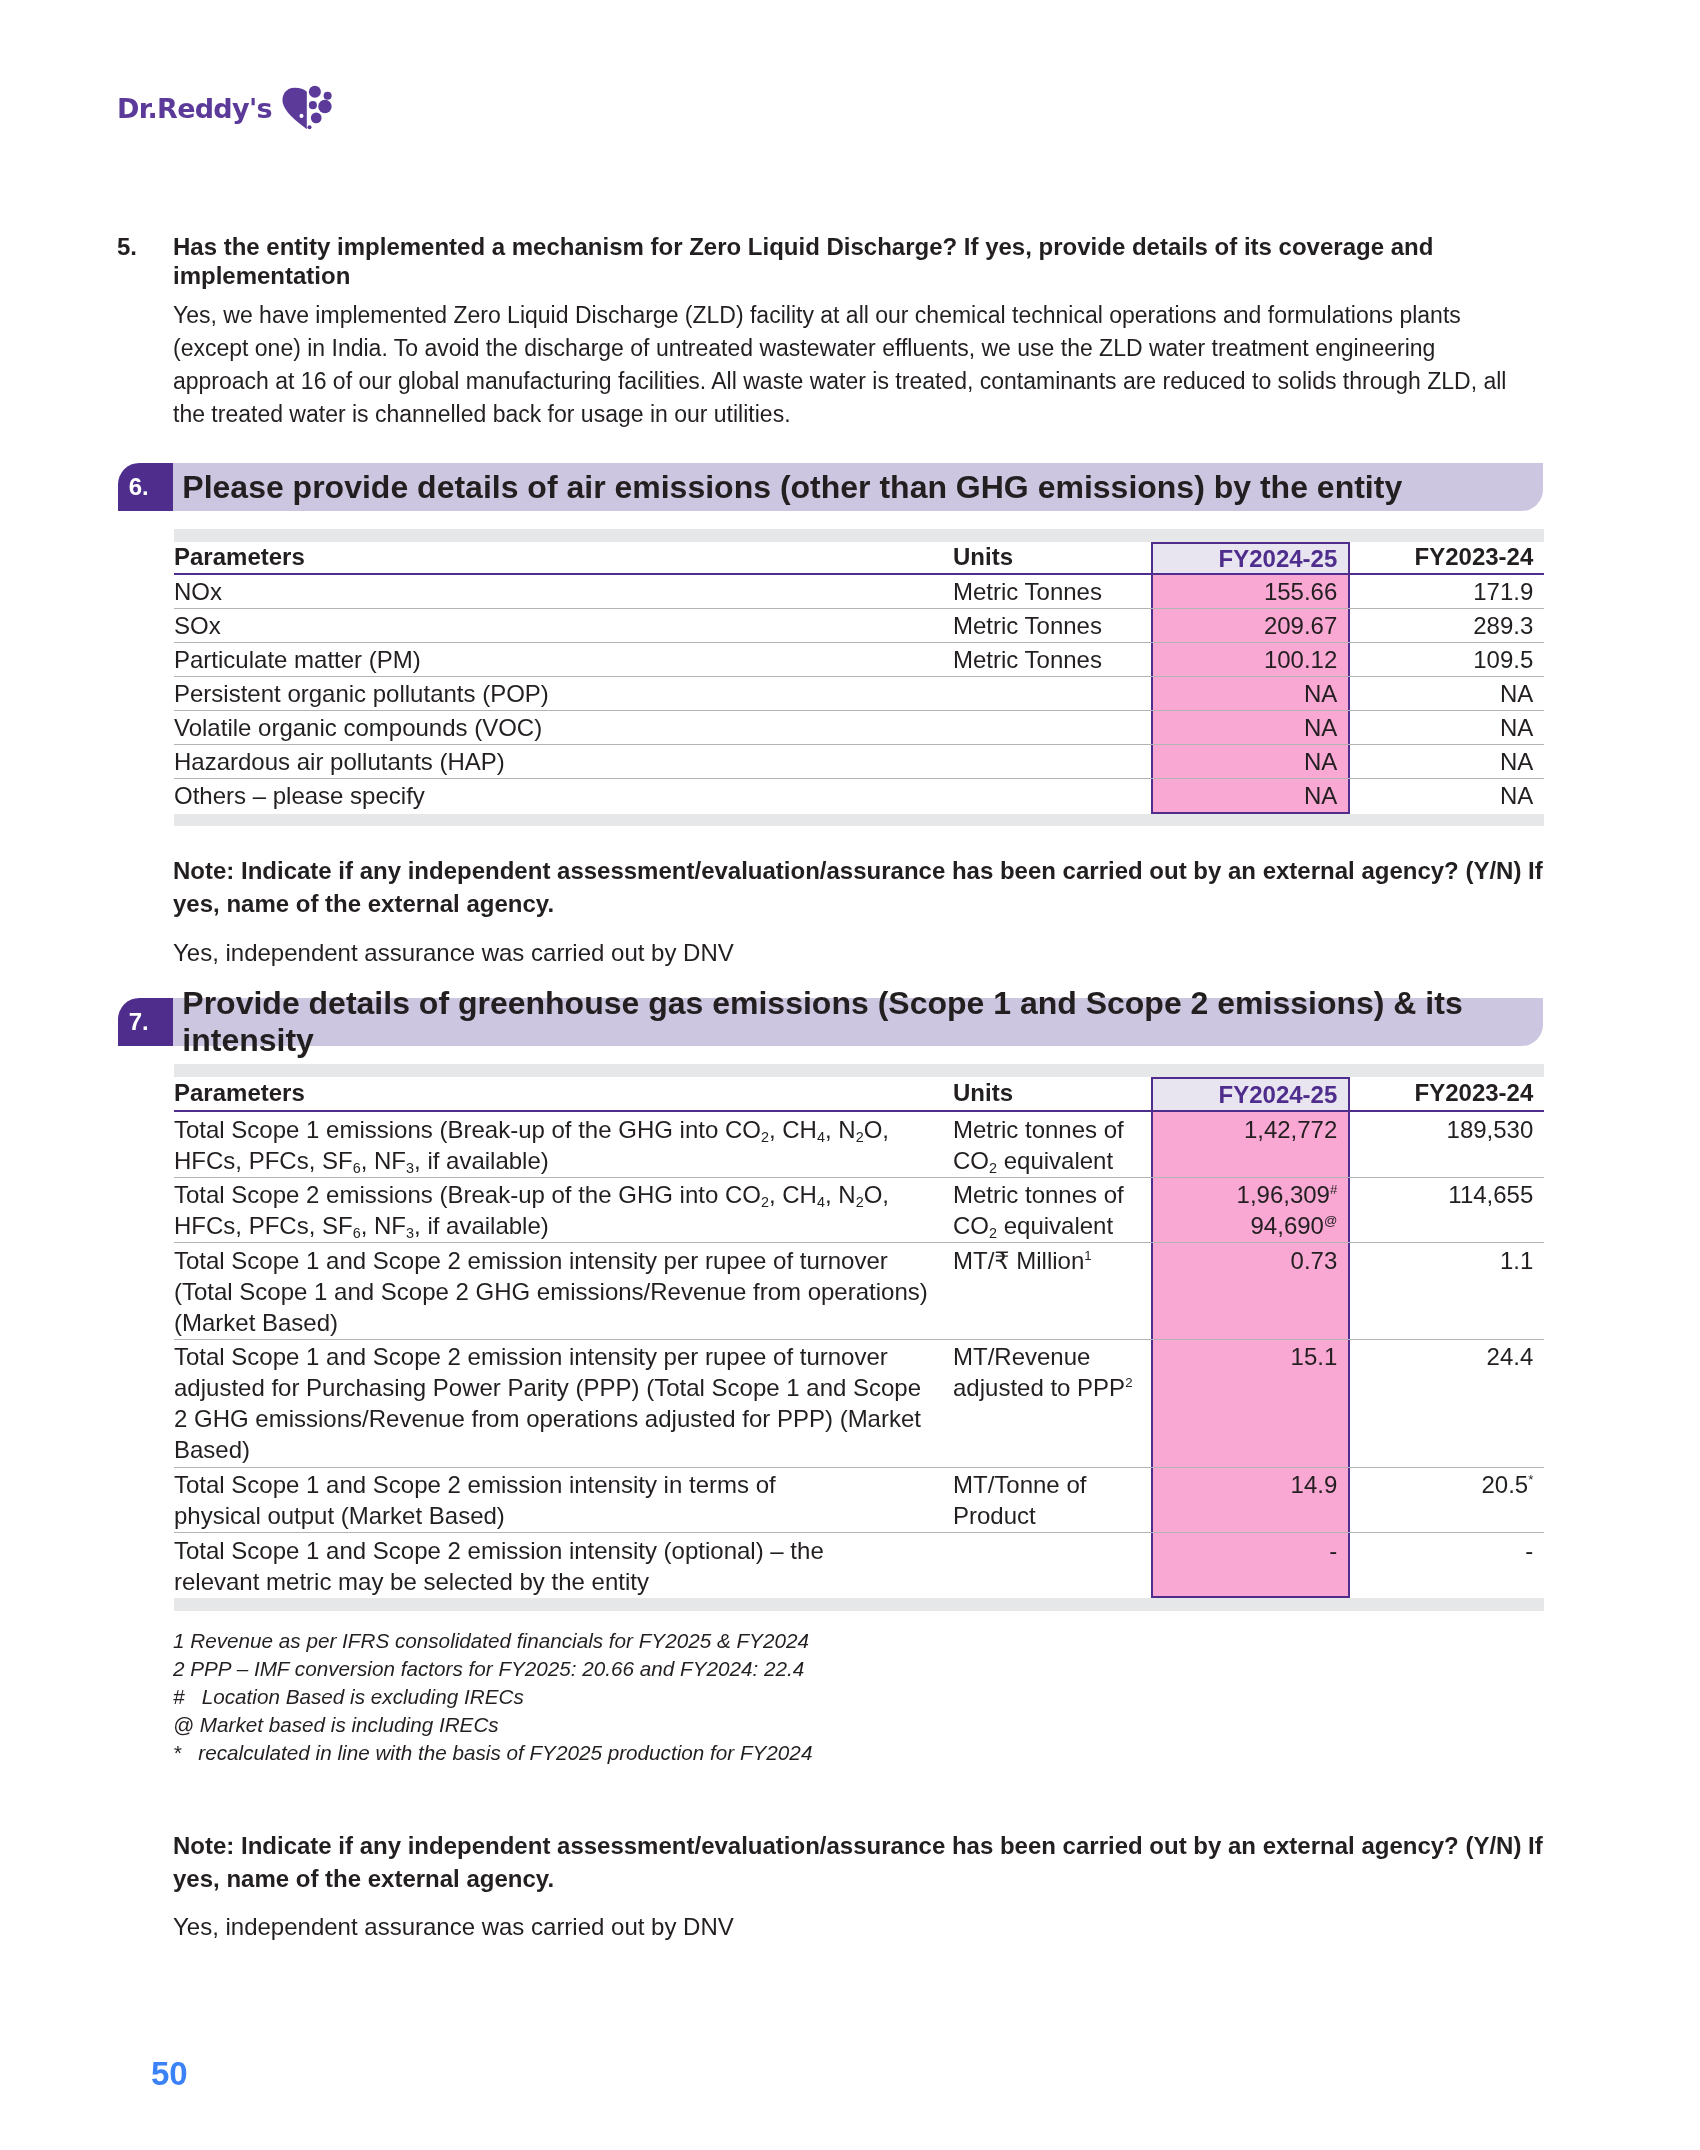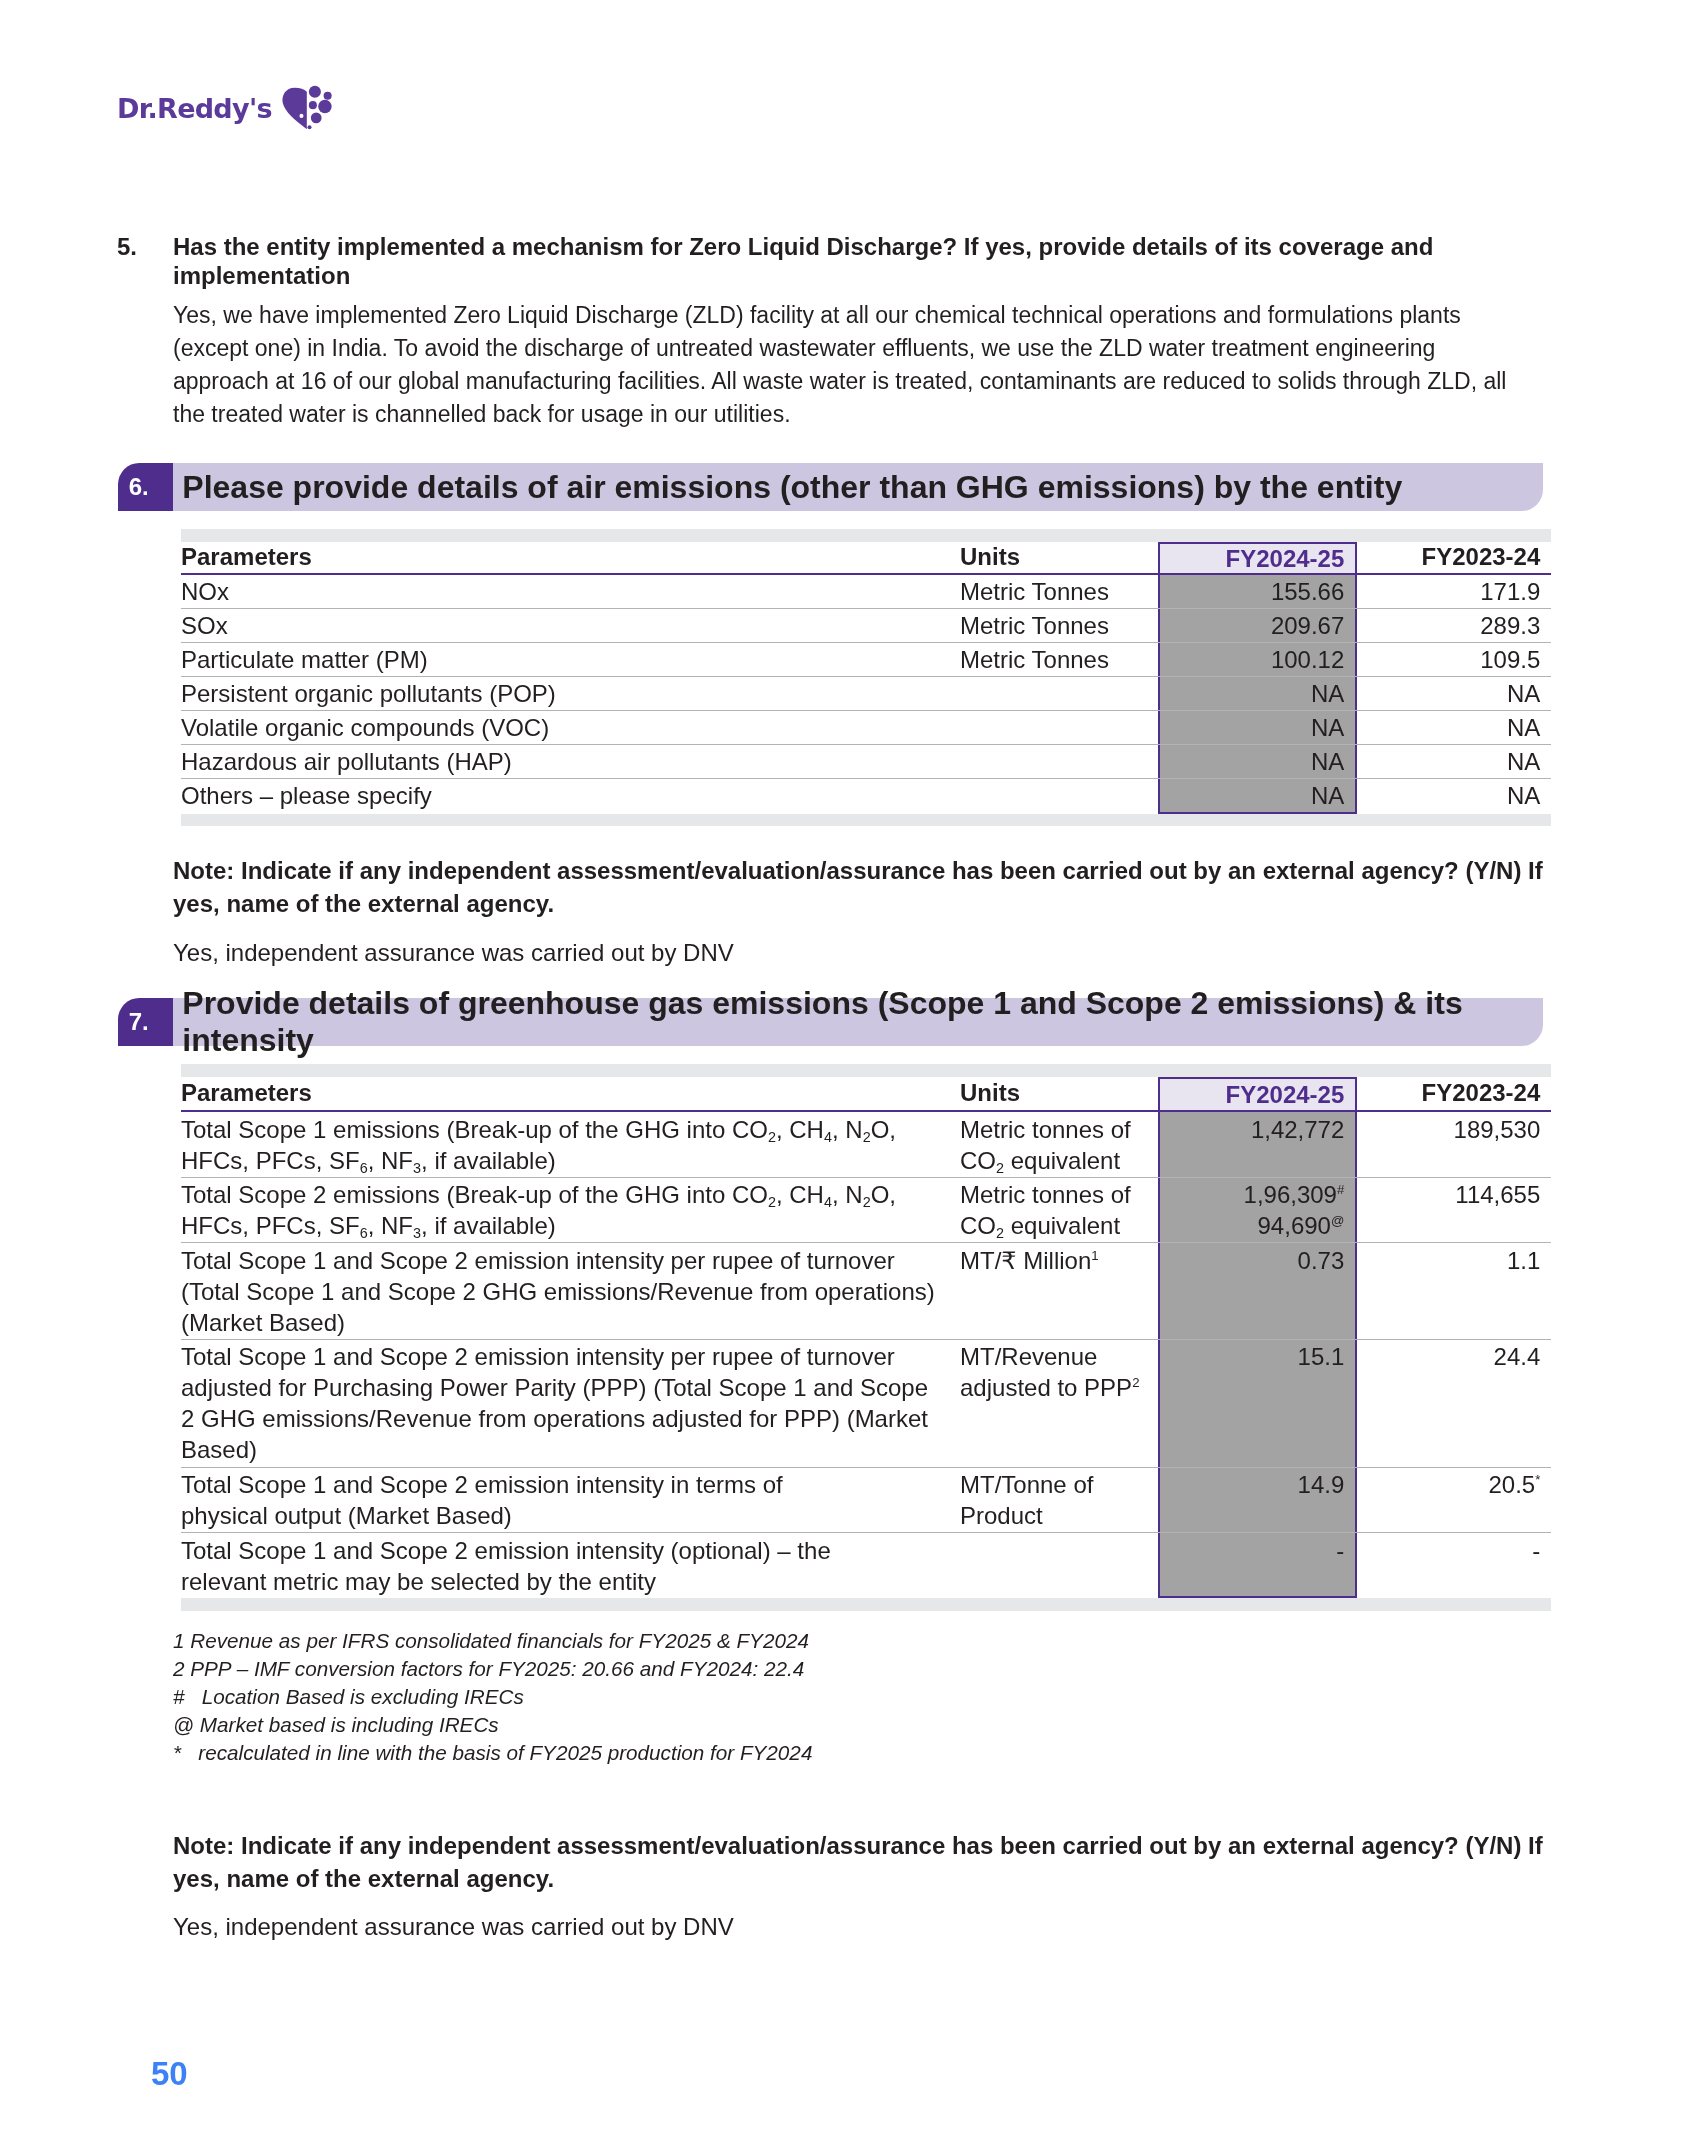--- a/index.html
+++ b/index.html
@@ -14,28 +14,28 @@
   .q5 { position: absolute; left: 117px; top: 232px; width: 1427px; }
   .q5-row { display: flex; }
   .q5-num { width: 56px; font-weight: bold; font-size: 24px; line-height: 29px; }
   .q5-title { flex: 1; font-weight: bold; font-size: 24px; line-height: 29px; }
   .q5-body { margin-left: 56px; margin-top: 9.3px; font-size: 23px; line-height: 33px; width: 1347px; }
 
   .section-bar { position: absolute; left: 118px; width: 1425px; height: 48px; display: flex; }
   .section-num { width: 55px; height: 48px; background: #4f2d8c; color: #ffffff; font-weight: bold; font-size: 24px; display: flex; align-items: center; padding-left: 10.7px; border-top-left-radius: 21.3px; }
   .section-title { flex: 1; background: #cdc6e0; font-weight: bold; font-size: 32px; display: flex; align-items: center; padding-left: 9.3px; border-bottom-right-radius: 21.3px; }
 
-  .table { position: absolute; left: 181px; width: 1370px; }
+  .table { position: absolute; left: 174px; width: 1370px; }
   .grey-band { height: 12.7px; background: #e6e7e8; }
   .t-row { display: flex; border-bottom: 1.3px solid #b3b3b3; position: relative; }
   .t-row.header { border-bottom: 2.7px solid #4f2d8c; font-weight: bold; }
   .t-row.last { border-bottom: none; }
   .c-param { width: 779px; padding-right: 6.7px; }
   .c-units { width: 198px; }
-  .c-fy25 { width: 199px; text-align: right; padding-right: 10.7px; background: #a3a3a3; border-left: 2px solid #4f2d8c; border-right: 2px solid #4f2d8c; }
+  .c-fy25 { width: 199px; text-align: right; padding-right: 10.7px; background: #f9a8d4; border-left: 2px solid #4f2d8c; border-right: 2px solid #4f2d8c; }
   .c-fy24 { flex: 1; text-align: right; padding-right: 10.7px; }
   .t-row.header .c-fy25 { color: #4f2d8c; border-top: 2px solid #4f2d8c; background: #e8e5f1; }
   .t-row.last .c-fy25 { border-bottom: 2px solid #4f2d8c; }
 
   .table6 .t-row { font-size: 24px; line-height: 33px; }
   .table6 .t-row.header { line-height: 29px; }
   .table7 .t-row { font-size: 24px; line-height: 31px; }
   .table7 .t-row.header { line-height: 29px; }
   .table7 .t-row > div { padding-top: 1.3px; padding-bottom: 1.3px; }
 

